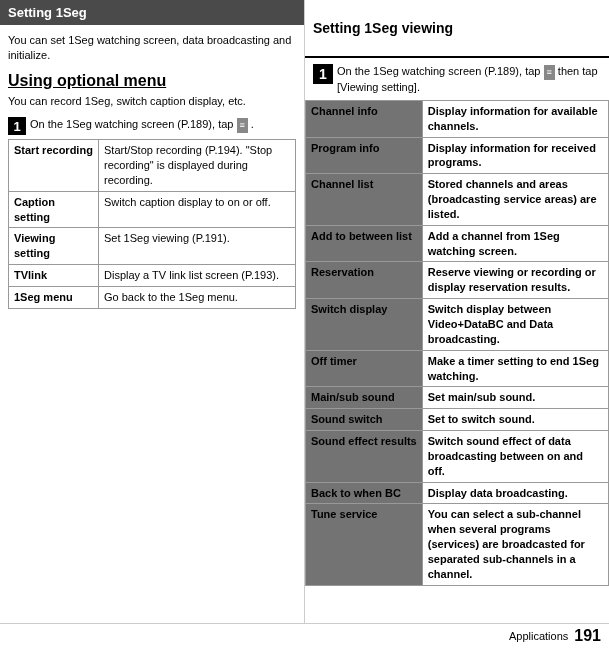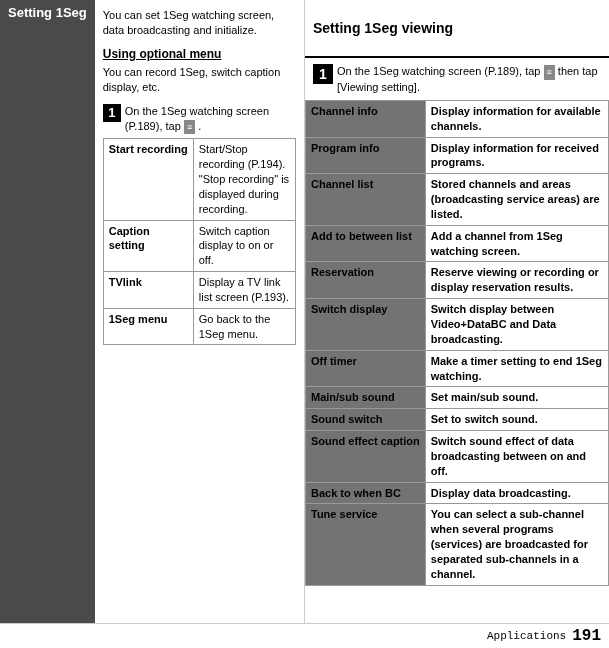--- a/index.html
+++ b/index.html
@@ -18,21 +18,21 @@
       display: flex;
       flex: 1;
       overflow: hidden;
     }
 
     
     .left-panel {
       width: 305px;
       border-right: 1px solid #ccc;
       display: flex;
-      flex-direction: row;
+      flex-direction: column;
       padding: 0;
     }
 
     .left-header {
       background: #4a4a4a;
       color: #fff;
       padding: 5px 8px;
       font-size: 13px;
       font-weight: bold;
     }
@@ -42,21 +42,21 @@
       flex: 1;
     }
 
     .left-content p {
       font-size: 11px;
       margin-bottom: 6px;
       line-height: 1.4;
     }
 
     .section-title {
-      font-size: 12px;
+      font-size: 16px;
       font-weight: bold;
       margin: 8px 0 4px 0;
       text-decoration: underline;
     }
 
     .step-header {
       display: flex;
       align-items: flex-start;
       gap: 4px;
       margin: 8px 0 4px 0;
@@ -166,21 +166,20 @@
     }
 
     
     .page-footer {
       display: flex;
       justify-content: flex-end;
       align-items: center;
       padding: 3px 8px;
       border-top: 1px solid #ccc;
       font-size: 11px;
-      font-family: Liberation Mono, monospace;
     }
 
     .footer-text {
       margin-right: 6px;
     }
 
     .footer-page {
       font-weight: bold;
       font-size: 16px;
     }
@@ -213,20 +212,24 @@
         <tbody id="left-table-body">
             <tr>
               <td>Start recording</td>
               <td>Start/Stop recording (P.194). "Stop recording" is displayed during recording.</td>
             </tr>
             <tr>
               <td>Caption setting</td>
               <td>Switch caption display to on or off.</td>
             </tr>
             <tr>
+              <td>Viewing setting</td>
+              <td>Set 1Seg viewing (P.191).</td>
+            </tr>
+            <tr>
               <td>TVlink</td>
               <td>Display a TV link list screen (P.193).</td>
             </tr>
             <tr>
               <td>1Seg menu</td>
               <td>Go back to the 1Seg menu.</td>
             </tr>
           </tbody>
       </table>
     </div>
@@ -276,21 +279,21 @@
           </tr>
           <tr>
             <td>Main/sub sound</td>
             <td>Set main/sub sound.</td>
           </tr>
           <tr>
             <td>Sound switch</td>
             <td>Set to switch sound.</td>
           </tr>
           <tr>
-            <td>Sound effect caption</td>
+            <td>Sound effect results</td>
             <td>Switch sound effect of data broadcasting between on and off.</td>
           </tr>
           <tr>
             <td>Back to when BC</td>
             <td>Display data broadcasting.</td>
           </tr>
           <tr>
             <td>Tune service</td>
             <td>You can select a sub-channel when several programs (services) are broadcasted for separated sub-channels in a channel.</td>
           </tr>

